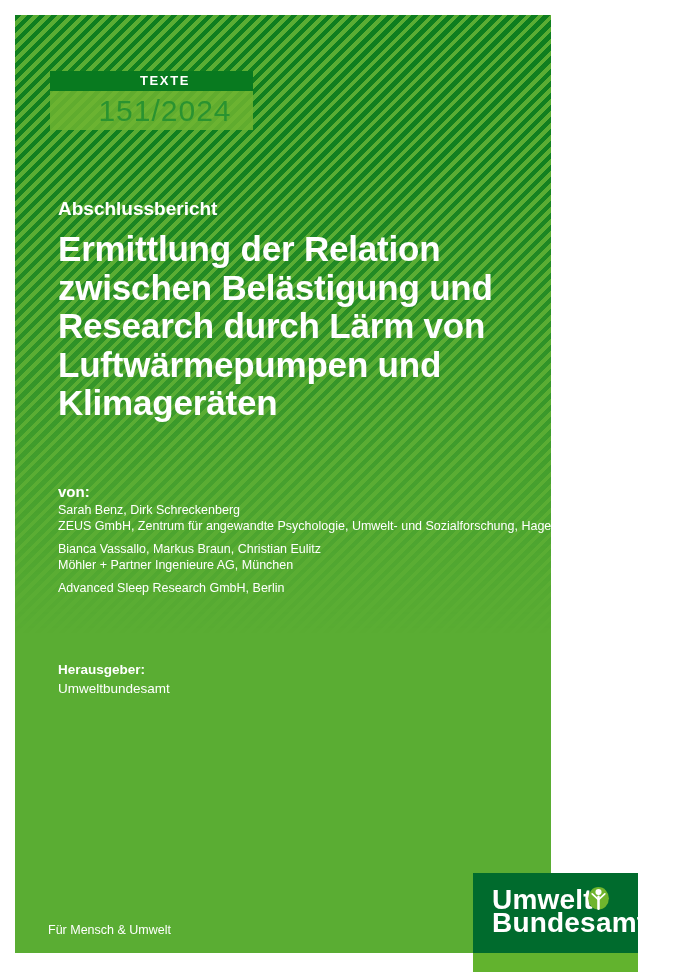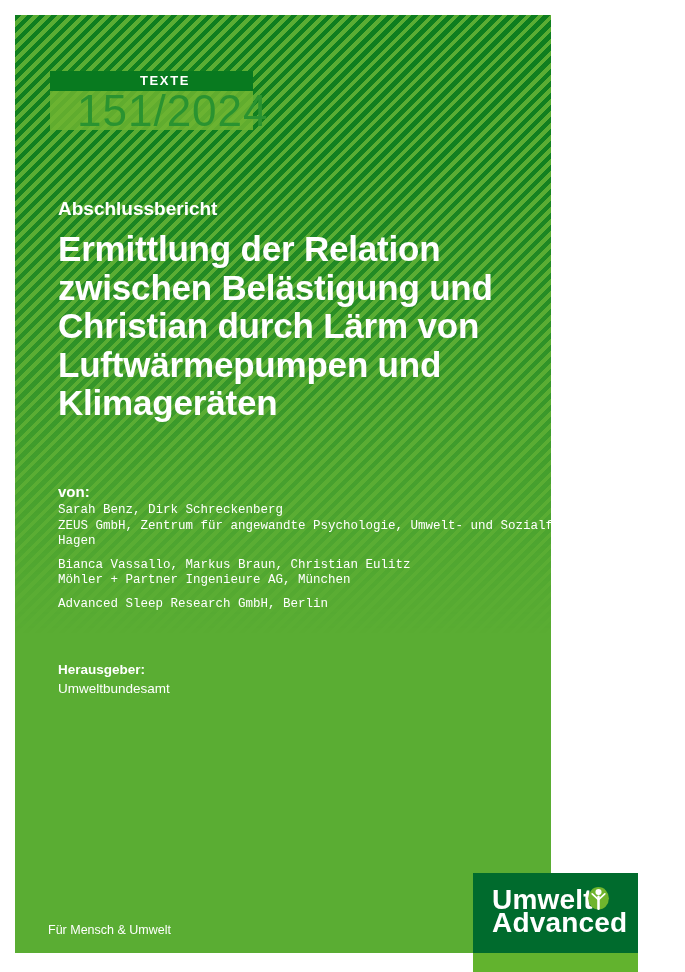--- a/index.html
+++ b/index.html
@@ -44,39 +44,39 @@
   .series-banner{left:35px;top:56px;width:203px;}
   .texte-box{
     height:20px;background:var(--band-dark);
     padding-left:27px;text-align:center;
     color:var(--text-white);font-size:13px;font-weight:bold;
     letter-spacing:1.6px;line-height:20px;
   }
   .issue-box{
     height:39px;background:rgba(111,180,49,0.85);
     padding-left:27px;text-align:center;
-    color:var(--issue-text);font-size:44px;font-weight:normal;
+    color:var(--issue-text);font-size:30px;font-weight:normal;
     letter-spacing:1px;line-height:40px;white-space:nowrap;
   }
 
   .report-type{
     left:43px;top:183px;
     color:var(--text-white);font-size:19px;font-weight:bold;
   }
   .report-title{
     left:43px;top:215px;width:560px;margin:0;
     color:var(--text-white);font-size:35px;font-weight:bold;
     line-height:38.5px;letter-spacing:-0.2px;
   }
 
   .byline{
     left:43px;top:468px;
     color:var(--text-white);font-size:15px;font-weight:bold;
   }
-  .authors{left:43px;top:488px;width:580px;color:var(--text-white);font-family:Liberation Mono, monospace;}
+  .authors{left:43px;top:488px;width:580px;color:var(--text-white);}
   .author-group{margin-bottom:8px;font-size:12.5px;line-height:15.5px;}
 
   .publisher-block{
     left:43px;top:646px;color:var(--text-white);
     font-size:13.5px;line-height:18.5px;
   }
   .publisher-label{font-weight:bold;}
 
   .tagline{
     left:33px;top:908px;
@@ -105,21 +105,21 @@
     <div class="issue-box">
       <span>151/2024</span>
     </div>
   </div>
 
   <div class="report-type">Abschlussbericht</div>
 
   <h1 class="report-title">
     <span class="logo-line">Ermittlung der Relation</span>
     <span class="logo-line">zwischen Belästigung und</span>
-    <span class="logo-line">Christian durch Lärm von</span>
+    <span class="logo-line">Research durch Lärm von</span>
     <span class="logo-line">Luftwärmepumpen und</span>
     <span class="logo-line">Klimageräten</span>
   </h1>
 
   <div class="byline">von:</div>
 
   <div class="authors">
     <div class="author-group">
       <div>Sarah Benz, Dirk Schreckenberg</div>
       <div>ZEUS GmbH, Zentrum für angewandte Psychologie, Umwelt- und Sozialforschung, Hagen</div>
@@ -138,21 +138,21 @@
     <div>Umweltbundesamt</div>
   </div>
 
   <div class="tagline">Für Mensch &amp; Umwelt</div>
 </div>
 
 <div class="logo-wrap">
   <div class="logo-box">
     <div class="logo-text">
       <span class="logo-line">Umwelt</span>
-      <span class="logo-line">Advanced</span>
+      <span class="logo-line">Bundesamt</span>
     </div>
     <svg class="logo-icon" width="23" height="26" viewBox="0 0 30 35" aria-hidden="true">
       <ellipse cx="15" cy="16.5" rx="14" ry="15" fill="#6fb52d"></ellipse>
       <circle cx="15" cy="8.2" r="4.1" fill="#ffffff"></circle>
       <path d="M15 14.5 L15 30.5" stroke="#ffffff" stroke-width="3.4" stroke-linecap="round"></path>
       <path d="M14.5 18 L6.5 10.5" stroke="#ffffff" stroke-width="2.3" stroke-linecap="round"></path>
       <path d="M15.5 18 L23.5 10.5" stroke="#ffffff" stroke-width="2.3" stroke-linecap="round"></path>
     </svg>
   </div>
   <div class="logo-strip"></div>

